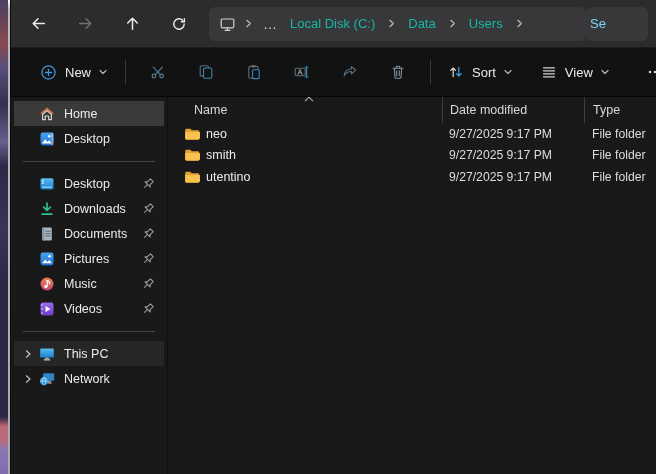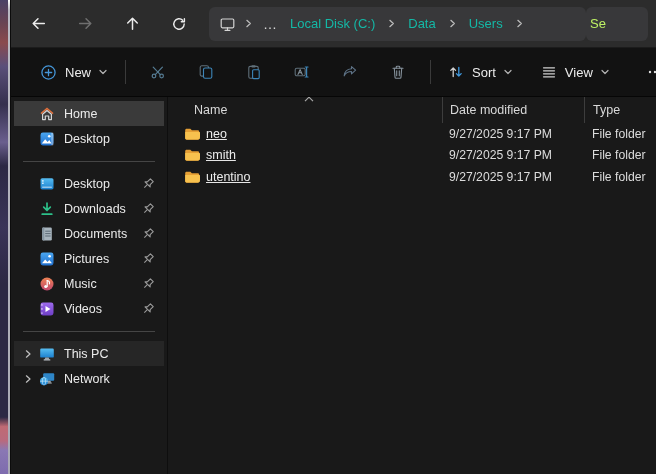--- a/index.html
+++ b/index.html
@@ -20,21 +20,21 @@
   .window-edge { position:absolute; left:8px; top:0; width:2px; height:474px; background:linear-gradient(180deg,#fff 0,#b9b9c2 10px,#a9a9b4 100%); }
   .window { position:absolute; left:10px; top:0; right:0; bottom:0; display:flex; flex-direction:column; background:#191919; border-left:1px solid #0c0c0c;}
 
   
   .navbar { height:48px; flex:0 0 48px; background:#2c2c2c; display:flex; align-items:center; padding:0 8px 0 10px; border-bottom:1px solid #1c1c1c; }
   .nav-btn { width:34px; height:32px; border-radius:5px; display:flex; align-items:center; justify-content:center; margin-right:13px; flex:0 0 auto; }
   .address-bar { flex:1 1 auto; min-width:0; height:34px; background:#38383a; border-radius:6px; display:flex; align-items:center; padding:0 10px; overflow:hidden; }
   .crumb-sep { display:flex; align-items:center; padding:0 7px; flex:0 0 auto; }
   .crumb { font-size:13px; color:#14b8a6; white-space:nowrap; padding:2px 4px; border-radius:4px; flex:0 0 auto;}
   .crumb-overflow { font-size:14px; color:#d8d8d8; letter-spacing:1px; padding:0 2px; flex:0 0 auto;}
-  .search-box { flex:0 0 auto; width:62px; height:34px; background:#38383a; border-radius:6px; display:flex; align-items:center; padding:0 4px; font-size:13px; color:#bef264; white-space:nowrap; overflow:hidden;}
+  .search-box { flex:0 0 auto; width:62px; height:34px; background:#38383a; border-radius:6px; display:flex; align-items:center; padding:0 4px; font-size:13px; color:#7dd3fc; white-space:nowrap; overflow:hidden;}
 
   
   .toolbar { height:49px; flex:0 0 49px; background:#121212; display:flex; align-items:center; padding:0 10px 0 20px; border-bottom:1px solid #060606; }
   .tb-btn { height:36px; border-radius:5px; display:flex; align-items:center; justify-content:center; padding:0 9px; flex:0 0 auto; }
   .tb-icon-btn { width:44px; height:36px; border-radius:5px; display:flex; align-items:center; justify-content:center; margin:0 2px; flex:0 0 auto;}
   .tb-label { font-size:13px; color:#ececec; margin:0 7px 0 8px; }
   .tb-divider { width:1px; height:24px; background:#3a3a3a; margin:0 8px; flex:0 0 auto; }
   .tb-more { margin-left:14px; }
 
   
@@ -51,21 +51,21 @@
   .side-divider { height:1px; background:#454545; margin:10px 12px 9px 12px; }
 
   .main { flex:1 1 auto; min-width:0; position:relative; }
   .list-header { height:26px; display:flex; align-items:center; position:relative; }
   .col { display:flex; align-items:center; height:100%; font-size:12.5px; color:#d9d9d9; white-space:nowrap; overflow:hidden;}
   .col-name { width:274px; padding-left:26px; position:relative;}
   .col-date { width:142px; padding-left:7px; border-left:1px solid #3d3d3d; }
   .col-type { flex:1; padding-left:8px; border-left:1px solid #3d3d3d; }
   .sort-caret { position:absolute; left:135px; top:-2px; width:12px; height:8px; }
   .file-row { height:21.5px; display:flex; align-items:center; }
-  .cell-name { width:274px; display:flex; align-items:flex-end; padding-left:16px; overflow:hidden;text-decoration:underline;}
+  .cell-name { width:274px; display:flex; align-items:flex-end; padding-left:16px; overflow:hidden;}
   .cell-name .fname { font-size:12.5px; color:#ededed; margin-left:6px; white-space:nowrap;}
   .cell-date { width:142px; font-size:12.2px; color:#dcdcdc; padding-left:7px; white-space:nowrap;}
   .cell-type { flex:1; font-size:12.2px; color:#dcdcdc; padding-left:8px; white-space:nowrap;}
   svg { display:block; }
 </style>
 </head>
 <body>
 
 <svg width="0" height="0" style="position:absolute">
   <defs>

